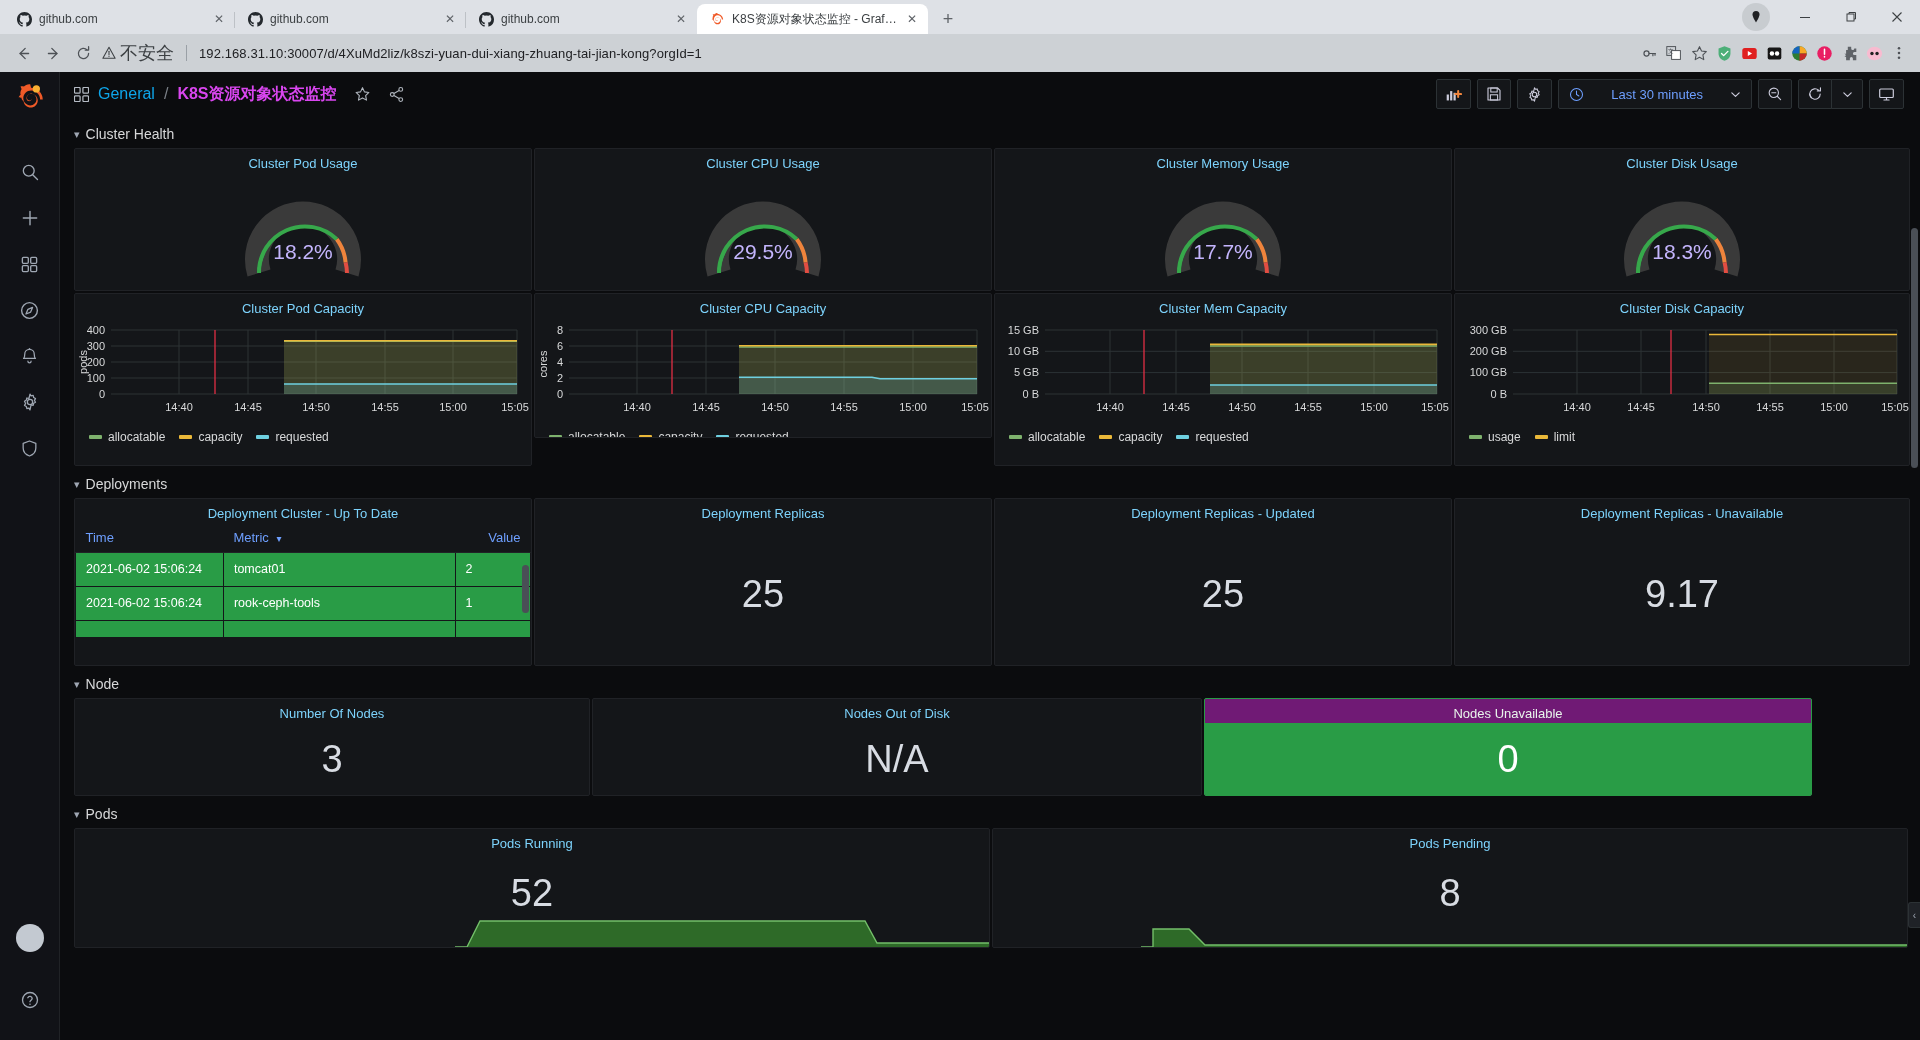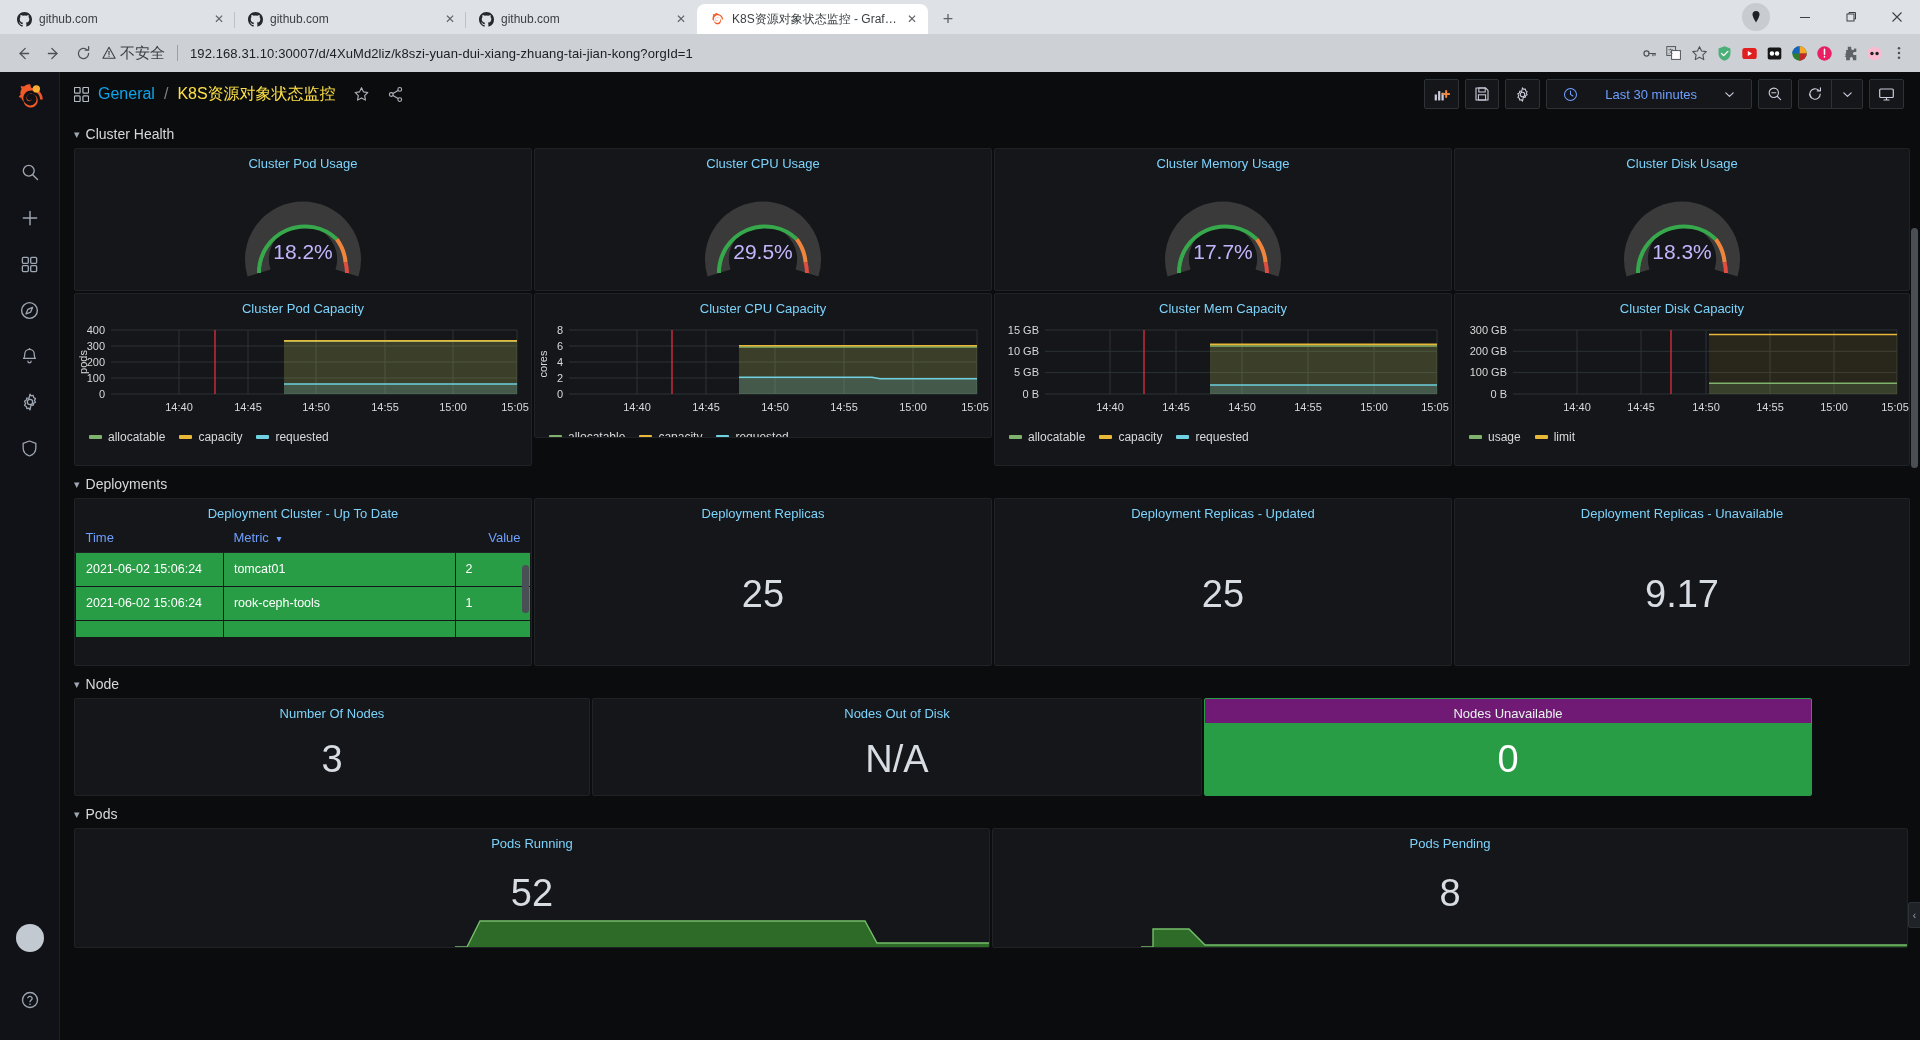--- a/index.html
+++ b/index.html
@@ -75,21 +75,21 @@
     display: flex; align-items: center; justify-content: center;
     color: #4d5156; font-size: 15px;
   }
   .omnibox {
     flex: 1; height: 26px; margin: 0 6px 0 4px;
     display: flex; align-items: center; gap: 6px;
     font-size: 13px; color: #202124;
   }
   .omni-warn {
     display: flex; align-items: center; gap: 4px;
-    color: #3c4043; font-size: 15px;
+    color: #3c4043; font-size: 18px;
   }
   .omni-sep { width: 1px; height: 16px; background: #9aa0a6; margin: 0 6px; }
   .omni-url { color: #202124; font-size: 13px; letter-spacing: 0.1px; }
   .ext-icons { display: flex; align-items: center; gap: 7px; padding-right: 4px; }
   .ext { width: 18px; height: 18px; display:flex; align-items:center; justify-content:center; }
 
   
   .app {
     position: absolute; top: 72px; left: 0;
     width: 1920px; height: 968px;
@@ -117,30 +117,30 @@
   .content { flex: 1; display: flex; flex-direction: column; min-width: 0; }
 
   .topbar {
     height: 44px; display: flex; align-items: center;
     padding: 0 16px 0 14px; background: #0b0c0e;
   }
   .bc { display: flex; align-items: center; gap: 9px; }
   .bc-icon { color: #b5bbc4; display: flex; }
   .bc-link { font-size: 16px; color: #0ea5e9; }
   .bc-sep { font-size: 16px; color: #7b8087; }
-  .bc-title { font-size: 16px; color: #fde047; }
+  .bc-title { font-size: 16px; color: #d946ef; font-weight: bold; }
   .bc-act { color: #b0b6be; margin-left: 8px; display: flex; }
   .topbar-right { margin-left: auto; display: flex; align-items: center; gap: 6px; }
   .tb-btn {
     height: 30px; min-width: 32px; padding: 0 8px;
     border: 1px solid #2c3235; border-radius: 2px;
     background: #141619; color: #ccccdc;
     display: flex; align-items: center; justify-content: center; gap: 6px;
   }
-  .tb-time { padding: 0 16px; gap: 27px; }
+  .tb-time { padding: 0 10px; gap: 27px; }
   .tb-time .label { font-size: 13px; color: #6e9fff; }
   .tb-group { display: flex; }
   .tb-group .tb-btn { border-radius: 0; margin-left: -1px; }
   .tb-group .tb-btn:first-child { border-radius: 2px 0 0 2px; margin-left: 0; }
   .tb-group .tb-btn:last-child { border-radius: 0 2px 2px 0; }
 
   .board {
     flex: 1; overflow: hidden; position: relative;
     padding: 0 10px 0 14px;
   }

